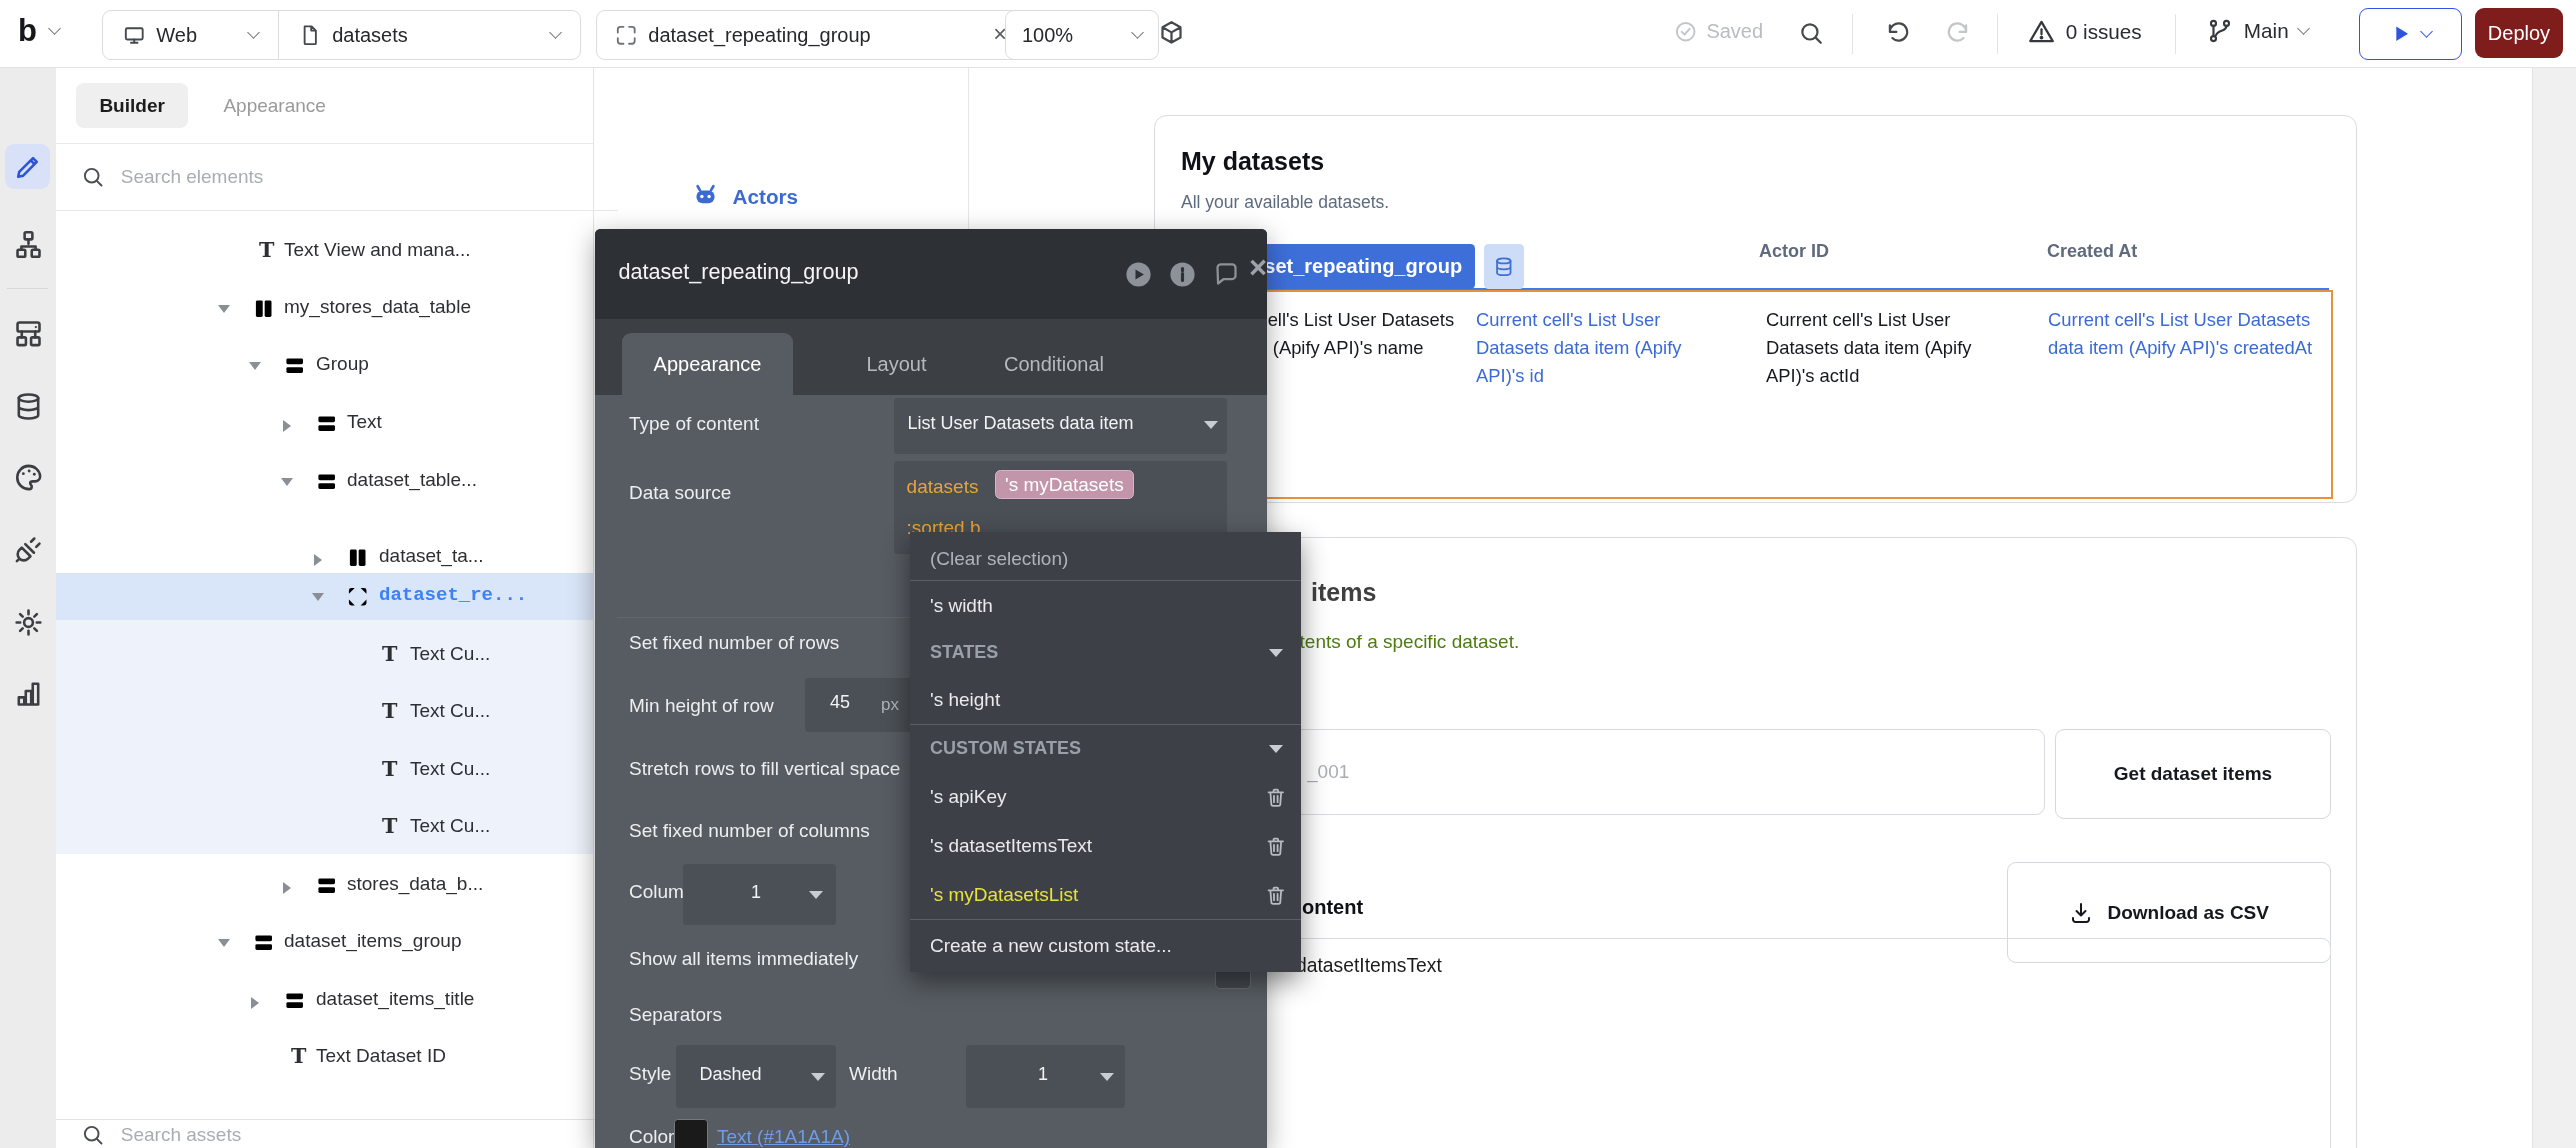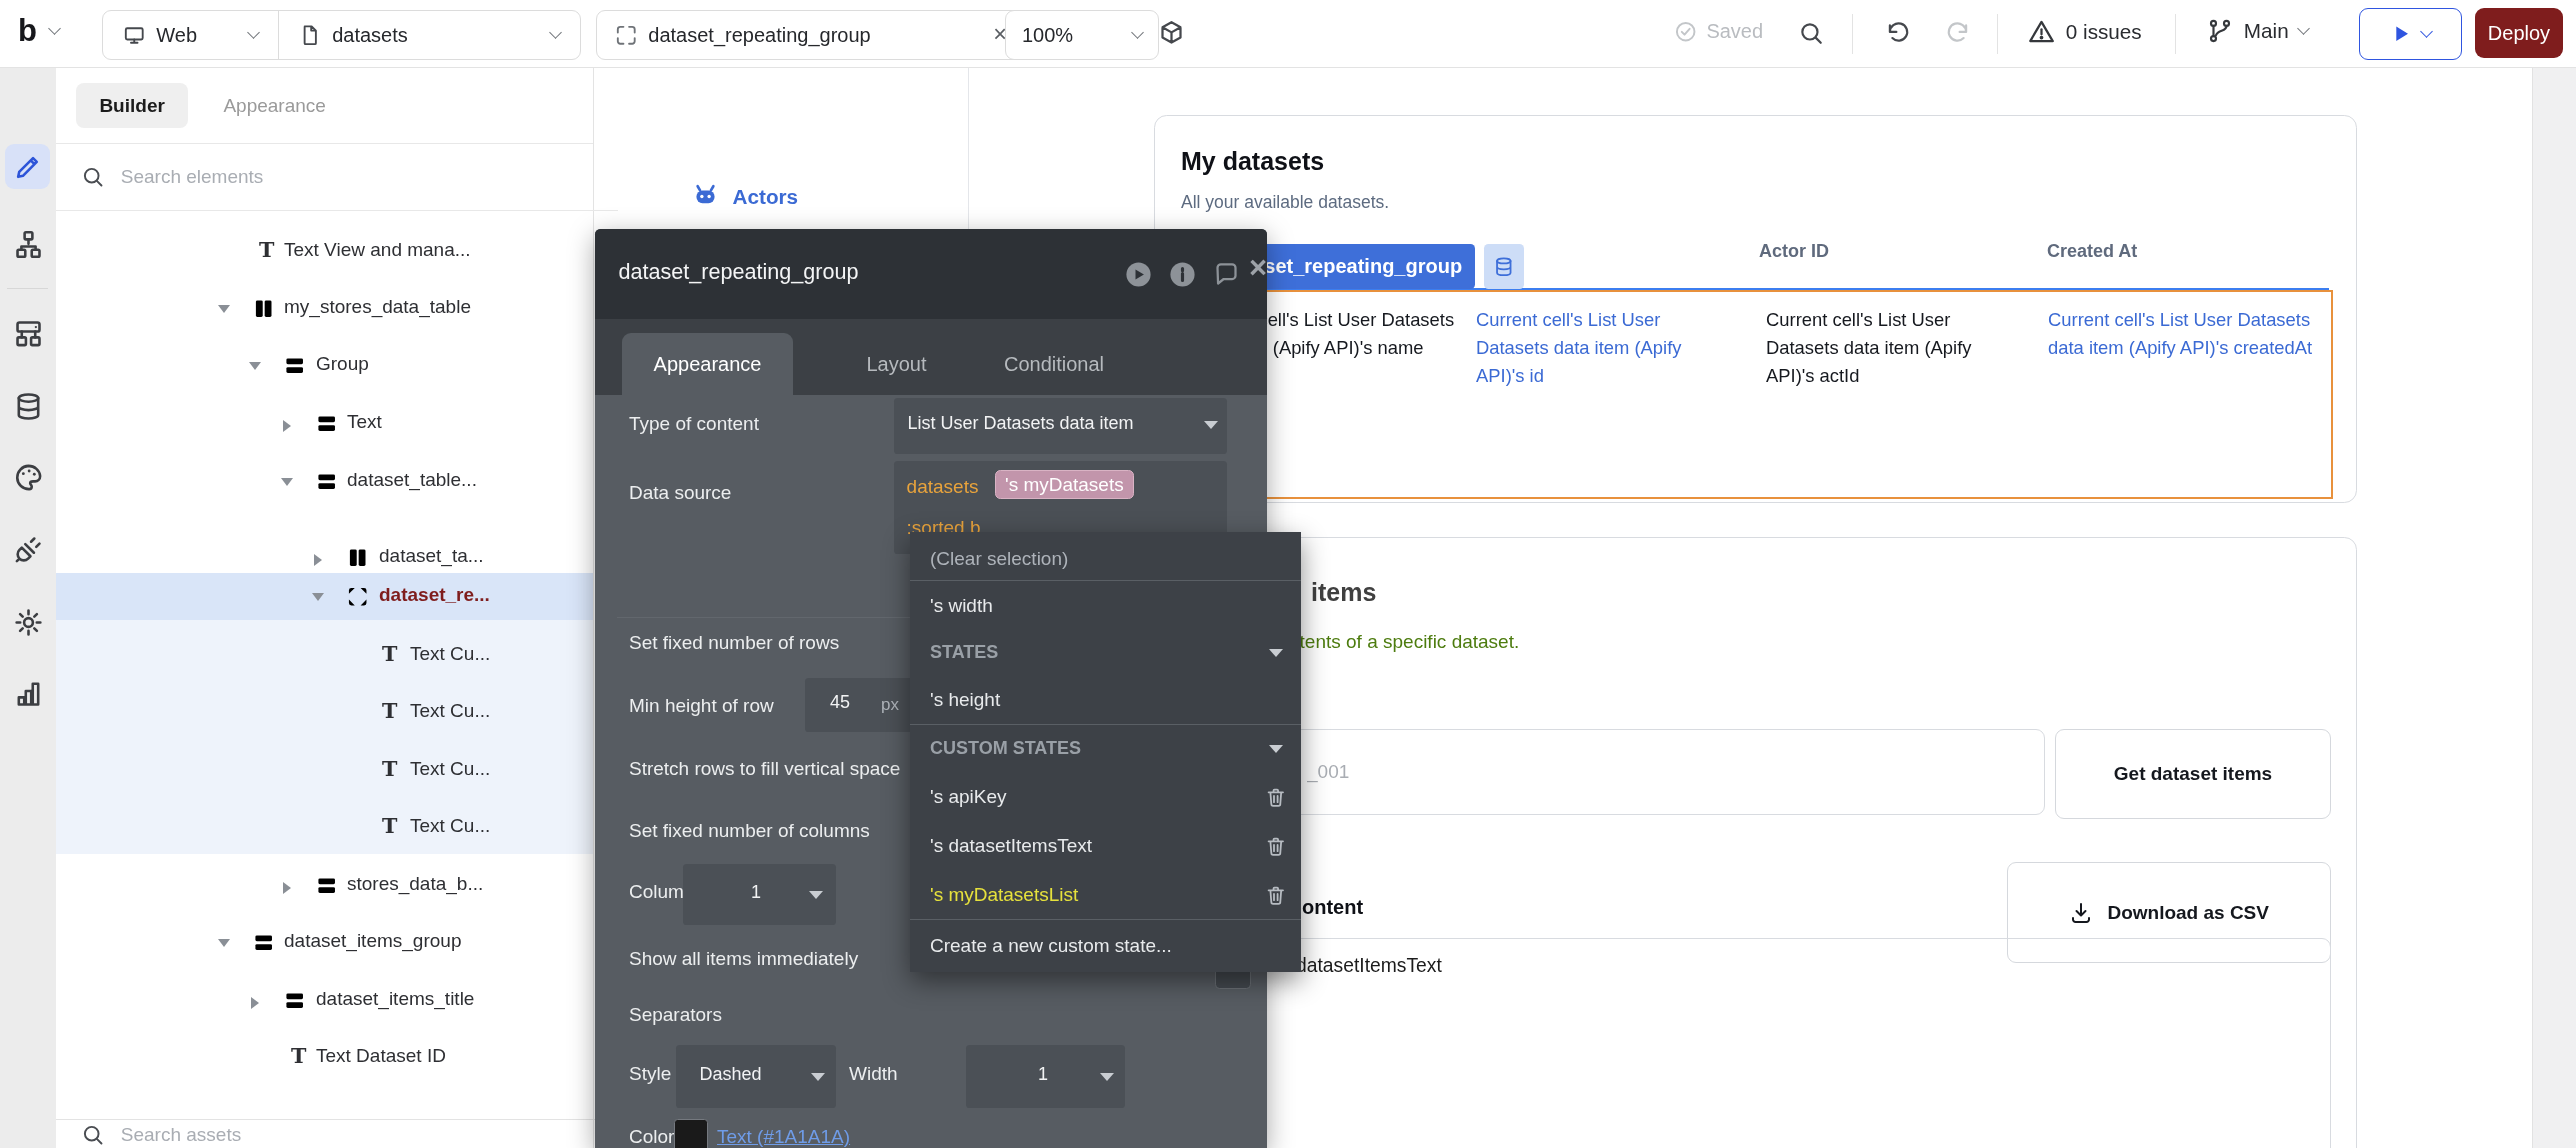--- a/index.html
+++ b/index.html
@@ -28,21 +28,21 @@
   #searchrow input, #assetsbar input{border:none;outline:none;font-size:19px;color:#333;width:395px;font-family:"Liberation Sans",sans-serif;}
   input::placeholder{color:#a9adb3;}
   #tree{left:0;top:144px;width:537px;height:908px;overflow:hidden;}
   .trow{position:absolute;left:0;width:537px;height:47px;}
   .tlab{position:absolute;top:10.8px;font-size:19px;color:#2e2f33;white-space:nowrap;}
   .tic{position:absolute;top:11.7px;width:23.4px;height:23.4px;color:#2e2f33;}
   .tT{position:absolute;top:10px;font-family:"DejaVu Serif",serif;font-size:20.7px;font-weight:700;color:#2e2f33;}
   .caret{position:absolute;top:20px;width:0;height:0;}
   .caret.d{border-left:6.3px solid transparent;border-right:6.3px solid transparent;border-top:8px solid #8a8f96;}
   .caret.rt{border-top:6.3px solid transparent;border-bottom:6.3px solid transparent;border-left:8px solid #8a8f96;}
-  .selrow .tlab,.selrow .tT{color:#7f1d1d;}
+  .selrow .tlab,.selrow .tT{color:#3b82f6;font-family:Liberation Mono, monospace;}
   .selrow .tic{color:#2d54d8;}
   #assetsbar{left:0;top:1052px;width:537px;height:30px;border-top:0.9px solid #e3e3e3;}
   
   .card{background:#fff;border:1.8px solid #d8dbe0;border-radius:12.6px;}
   .cellt{position:absolute;font-size:18.4px;line-height:28px;color:#16191f;}
   .cellt.link{color:#3b6ad4;}
   .hdr{position:absolute;font-size:18px;font-weight:700;color:#5f6a7d;}
   .cbtn{position:absolute;background:#fff;border:1.8px solid #d5d8dd;border-radius:9px;display:flex;align-items:center;justify-content:center;font-size:19px;font-weight:700;color:#15181e;}
   
   #ppanel{left:595px;top:229px;width:672px;height:919px;z-index:50;box-shadow:0 7.2px 27px rgba(0,0,0,.35);border-radius:5.4px 5.4px 0 0;overflow:hidden;background:#575c62;}

